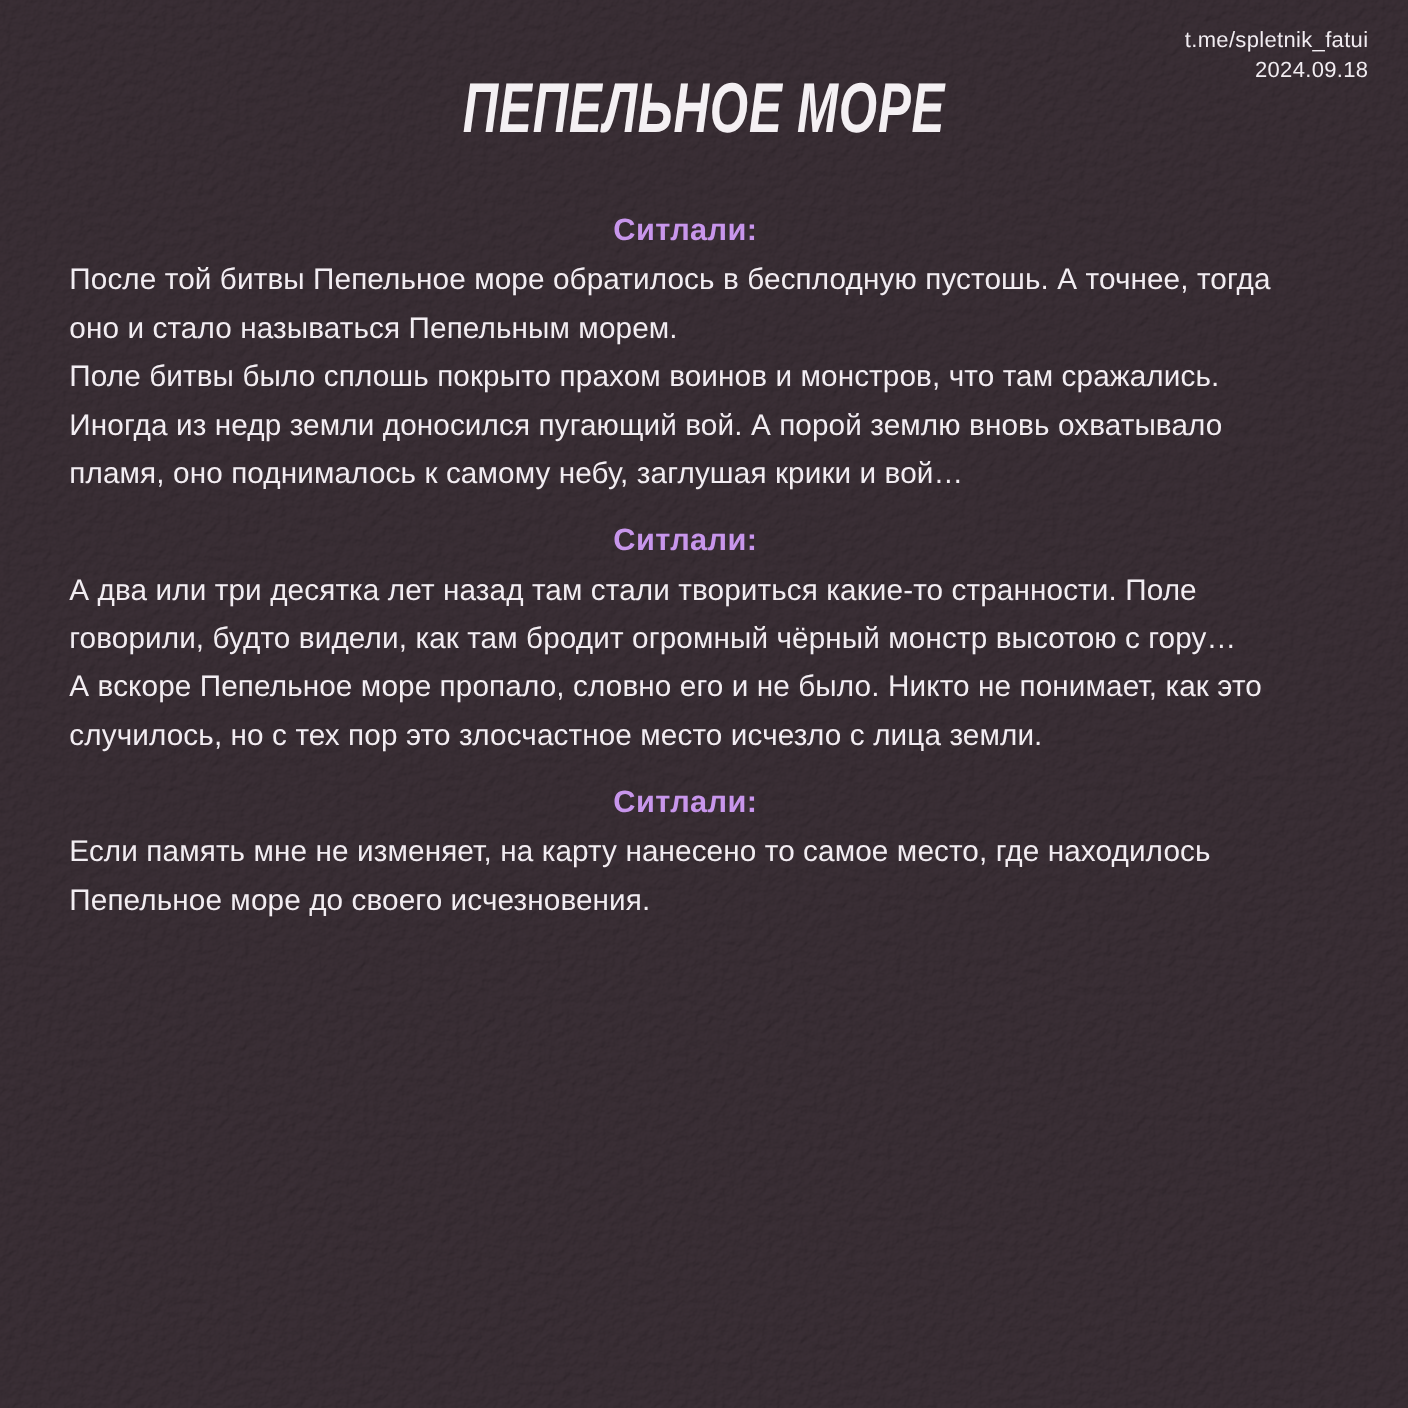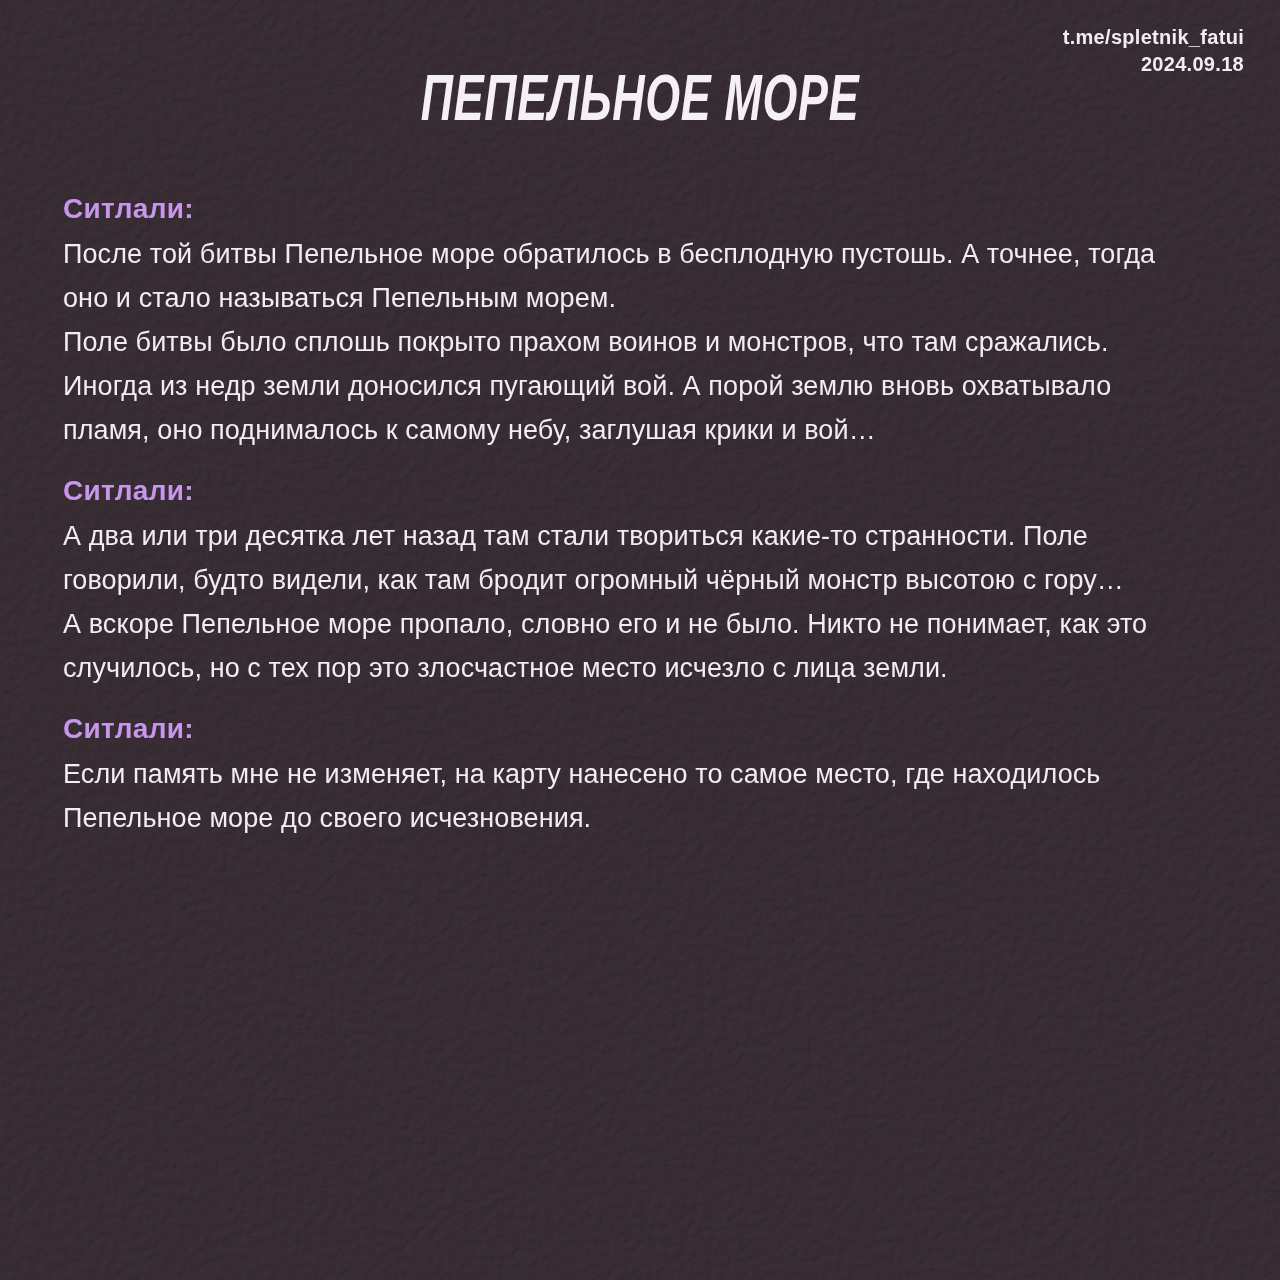--- a/index.html
+++ b/index.html
@@ -45,39 +45,40 @@
     letter-spacing: 1px;
     transform: scaleX(0.70);
     transform-origin: 50% 50%;
   }
   .watermark {
     position: absolute;
     top: 24px;
     right: 36px;
     text-align: right;
     color: var(--text, #f2edf2);
-    font-weight: bold;
+    font-weight: normal;
     font-size: 20px;
     line-height: 27px;
     letter-spacing: 0.3px;
   }
   .content {
     padding: 46px 58px 0 63px;
     max-width: 1120px;
   }
   .dialogue-section {
     margin: 0 0 16px 0;
   }
   .speaker {
     margin: 0;
     color: var(--speaker, #c896ec);
     font-size: 28px;
     font-weight: bold;
     line-height: 46px;
     letter-spacing: 0.3px;
+    text-align: center;
   }
   .dialogue-paragraph {
     margin: 0;
     color: var(--text, #f2edf2);
     font-size: 27px;
     font-weight: normal;
     line-height: 44px;
     letter-spacing: 0.1px;
   }
 </style>

